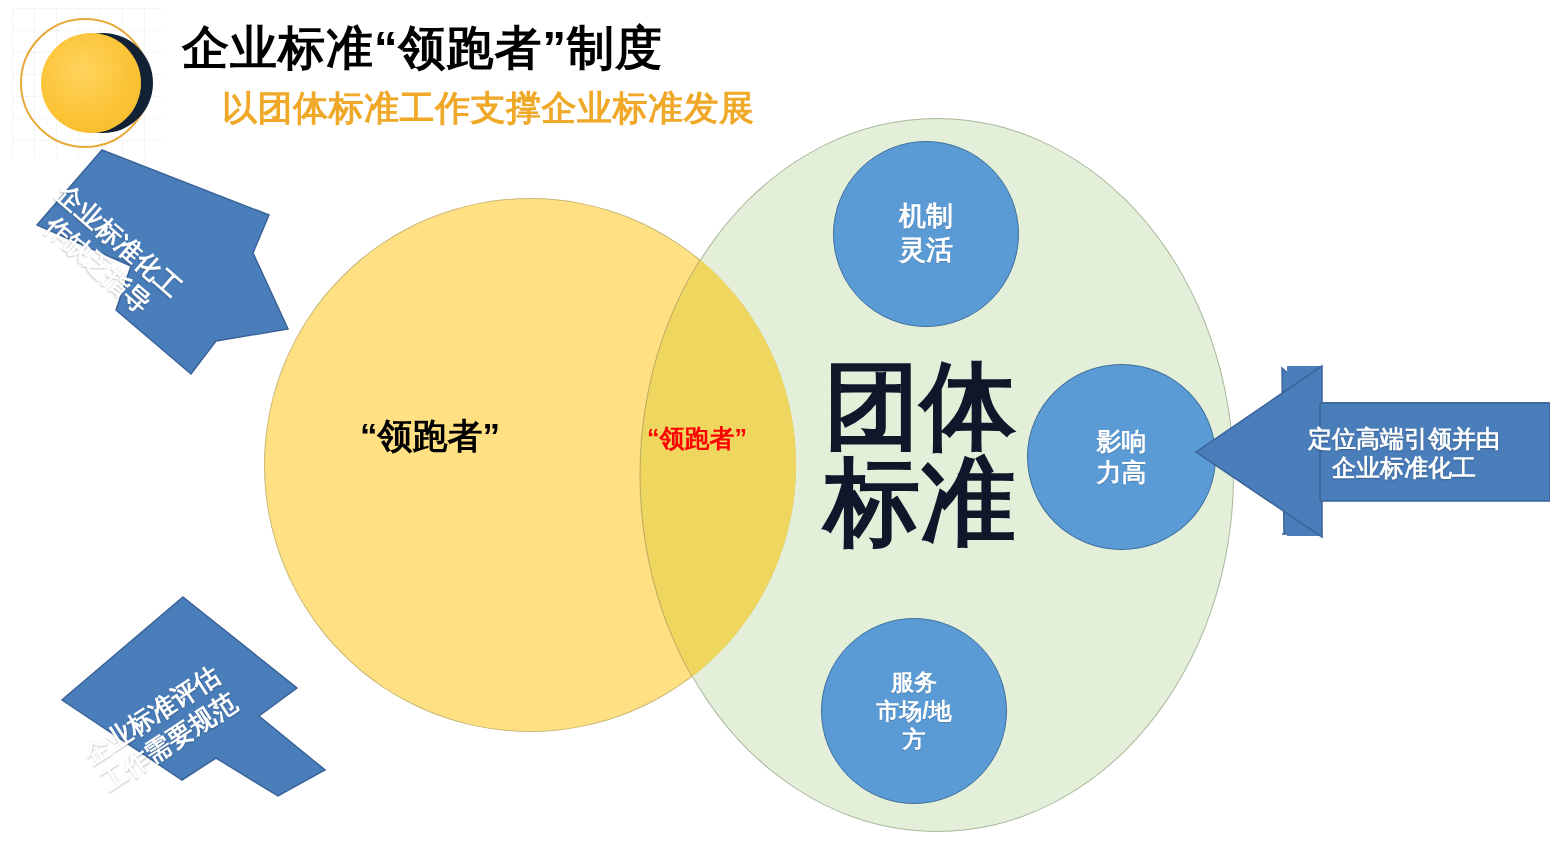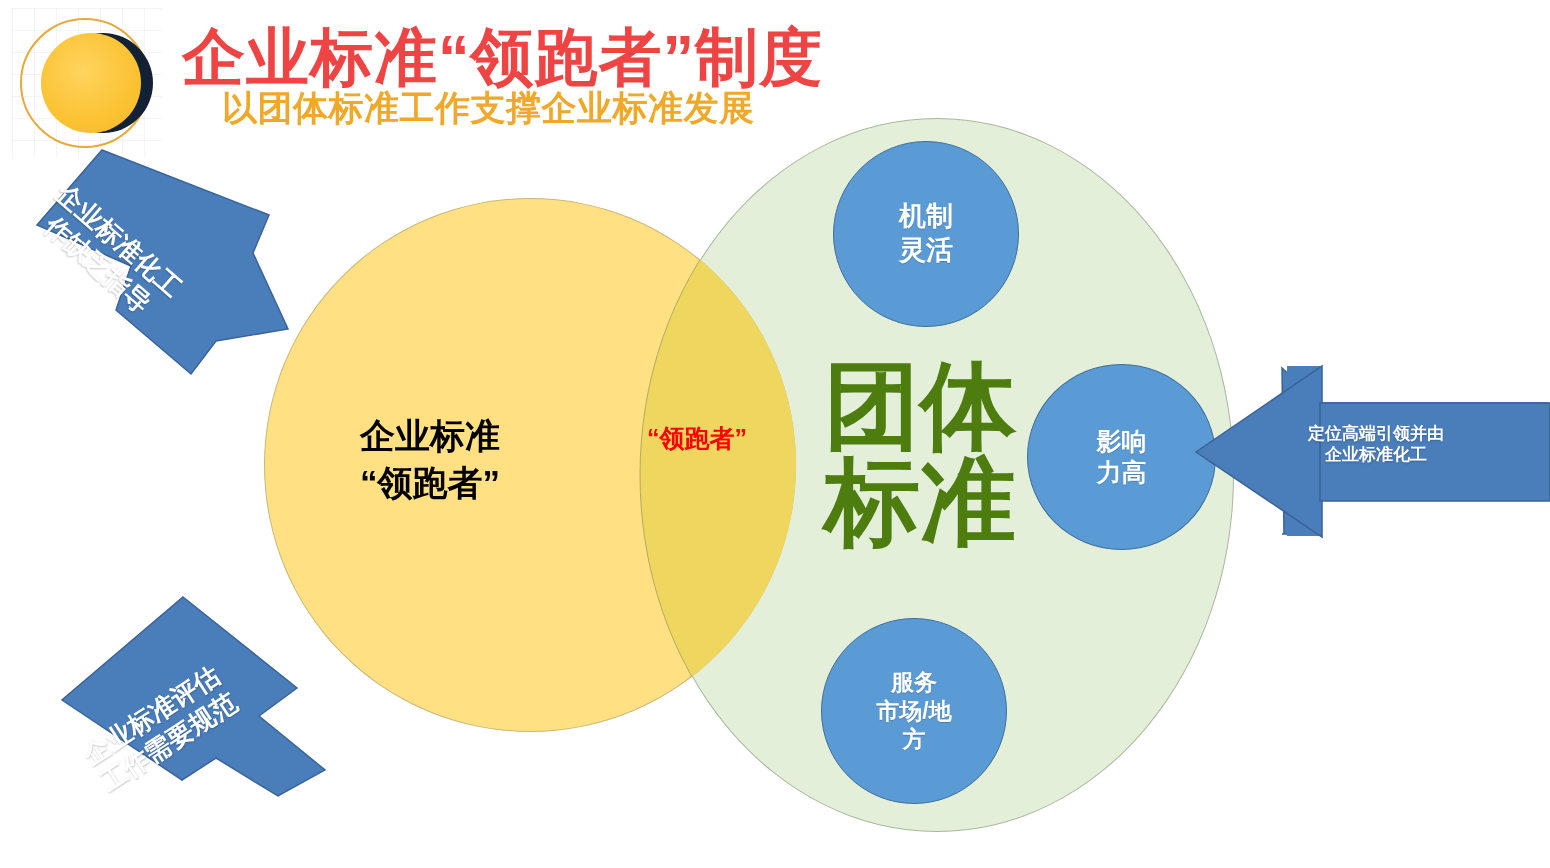--- a/index.html
+++ b/index.html
@@ -66,23 +66,23 @@
       linear-gradient(to right, rgba(200,200,200,.35) 1px, transparent 1px),
       linear-gradient(to bottom, rgba(200,200,200,.35) 1px, transparent 1px);
     background-size: 22px 22px;
   }
 
   
   .title-main {
     position: absolute;
     left: 182px;
     top: 22px;
-    font-size: 63px;
-    font-weight: bold;
-    color: #ef4444;
+    font-size: 47px;
+    font-weight: bold;
+    color: #000000;
     letter-spacing: 1px;
     white-space: nowrap;
     line-height: 1.12;
   }
   .title-sub {
     position: absolute;
     left: 182px;
     top: 88px;
     font-size: 35px;
     font-weight: bold;
@@ -149,21 +149,21 @@
     line-height: 1.9;
   }
   .label-tuanti {
     position: absolute;
     left: 815px;
     top: 358px;
     width: 210px;
     text-align: center;
     font-size: 96px;
     font-weight: bold;
-    color: #4d7c0f;
+    color: #0f172a;
     line-height: 1.0;
     letter-spacing: 0px;
   }
 
   
   .bubble {
     position: absolute;
     border-radius: 50%;
     background: #5B9BD5;
     border: 1px solid #3F6F9C;
@@ -209,21 +209,21 @@
   .arrow-text-bl {
     left: 78px;
     top: 745px;
     font-size: 26px;
     transform: rotate(-33deg);
     transform-origin: left top;
   }
   .arrow-text-r {
     left: 1308px;
     top: 424px;
-    font-size: 17px;
+    font-size: 24px;
   }
 </style>
 </head>
 <body>
 
 <div id="slide">
 
   <div class="logo-wrap">
     <div class="logo-grid"></div>
     <div class="logo-ring"></div>
@@ -241,21 +241,20 @@
   <svg class="venn-lens" viewBox="0 0 1550 868">
     <defs>
       <clipPath id="clipYellow">
         <ellipse cx="530" cy="465" rx="266" ry="267"></ellipse>
       </clipPath>
     </defs>
     <ellipse cx="937" cy="475" rx="297" ry="357" fill="#EFD75F" clip-path="url(#clipYellow)" stroke="#B7A862" stroke-width="1"></ellipse>
   </svg>
 
   <div class="label-yellow">
-    <div>企业标准</div>
     <div>“领跑者”</div>
   </div>
 
   <div class="label-overlap">
     <div>“领跑者”</div>
   </div>
 
   <div class="label-tuanti">
     <div>团体</div>
     <div>标准</div>

